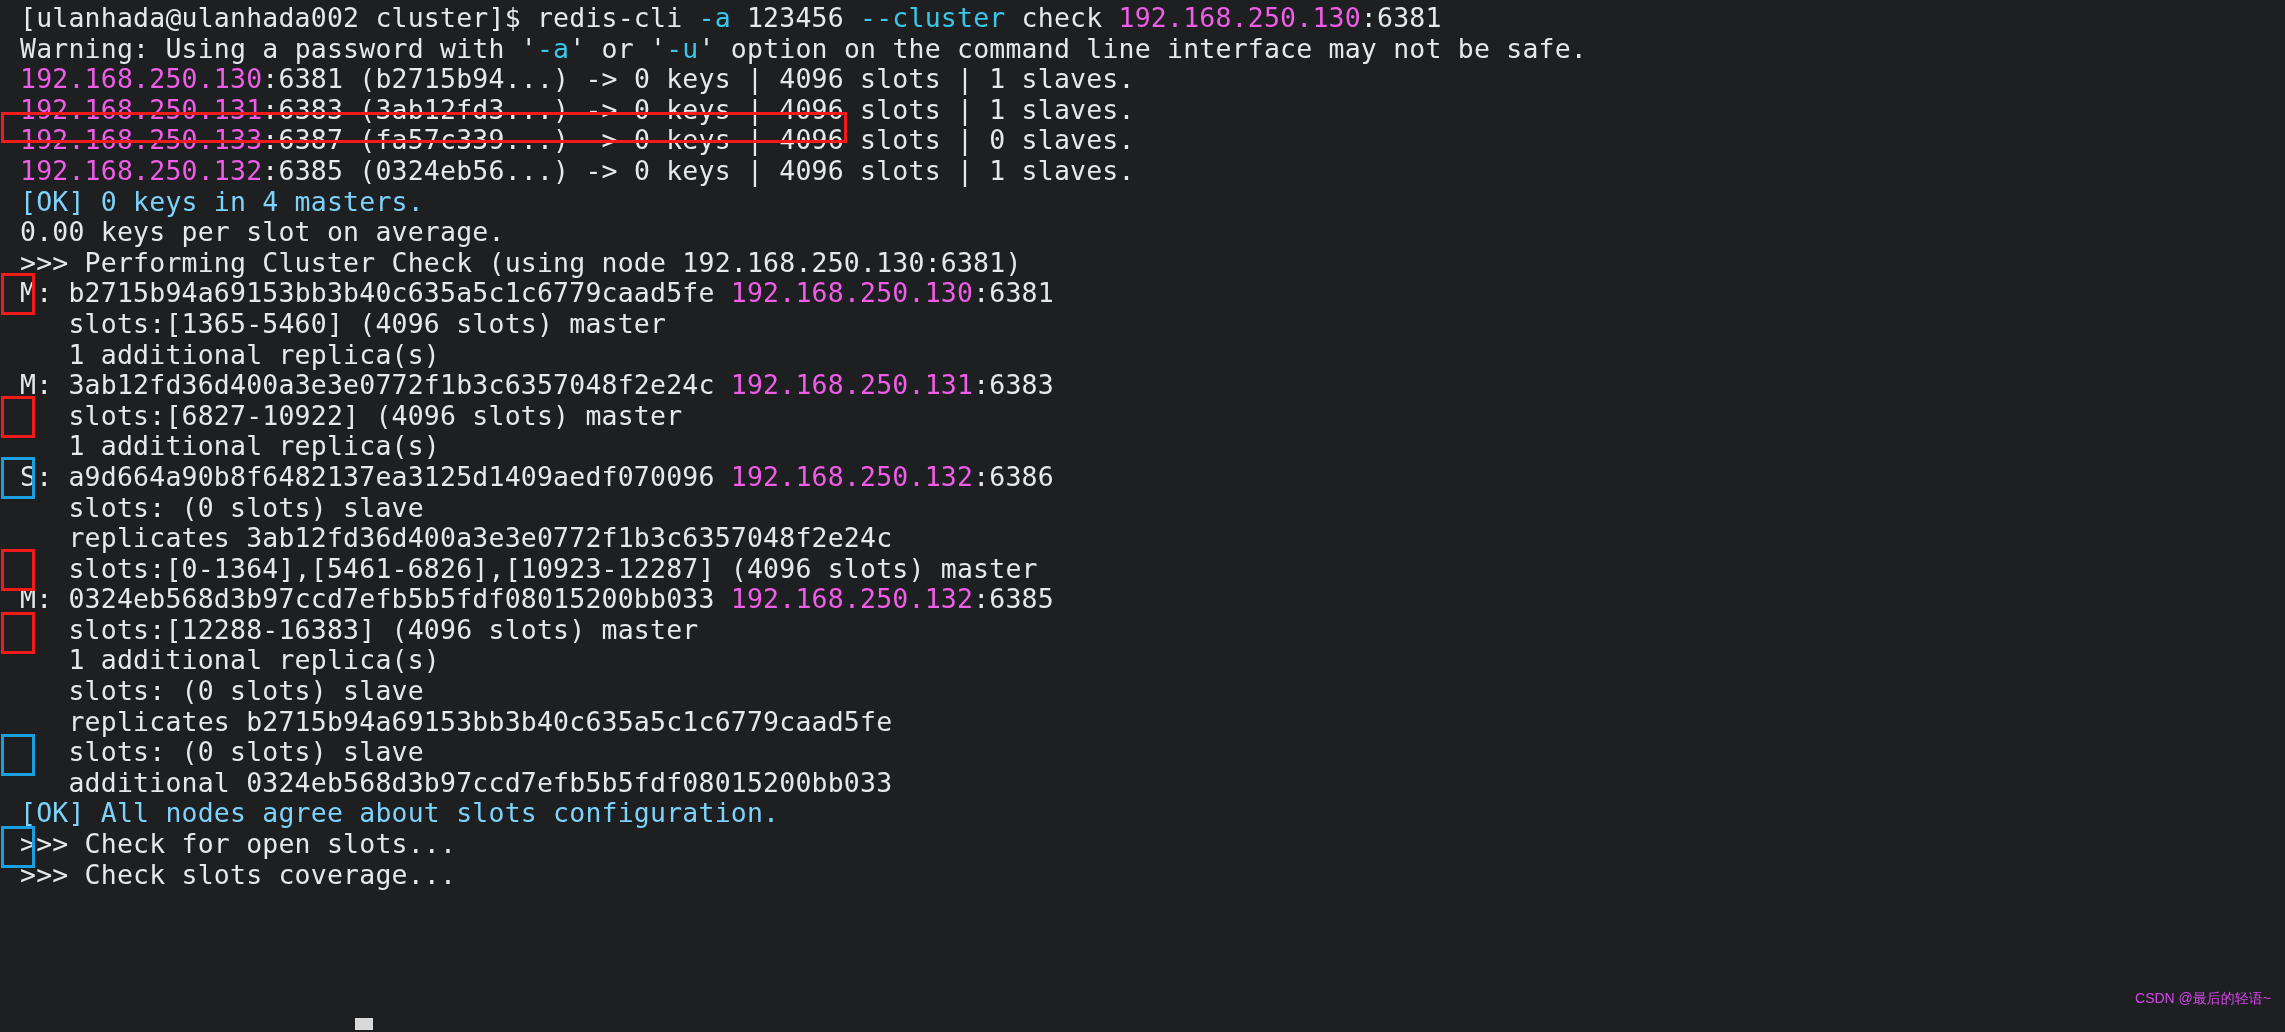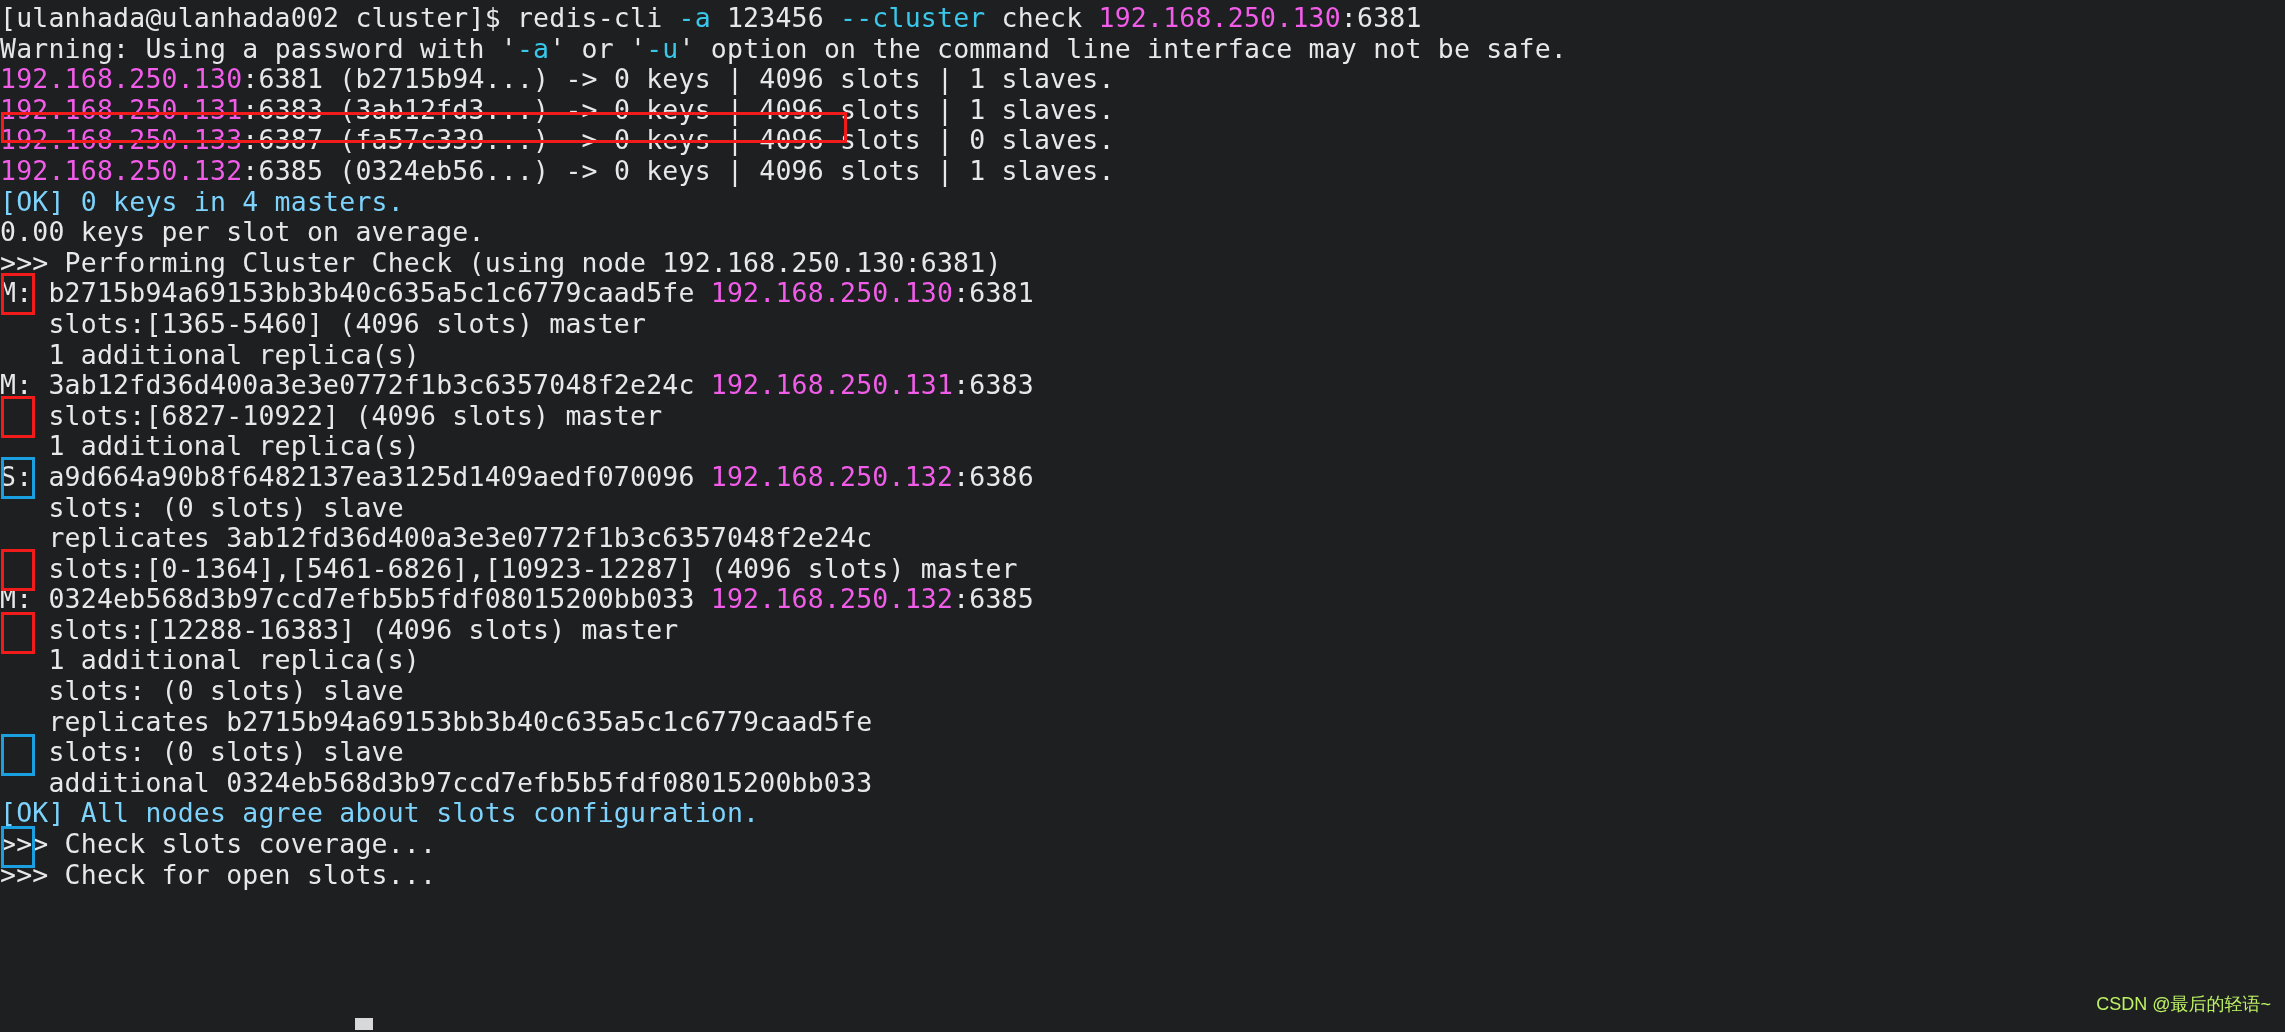--- a/index.html
+++ b/index.html
@@ -12,21 +12,21 @@
     height: 1032px;
     overflow: hidden;
     font-family: "DejaVu Sans Mono", "Liberation Mono", monospace;
   }
   #terminal {
     position: relative;
     width: 2285px;
     height: 1032px;
     background: #1d1f21;
     box-sizing: border-box;
-    padding: 3px 0 0 0;
+    padding: 3px 0 0 20px;
   }
   .line {
     height: 30.6px;
     line-height: 30.6px;
     font-size: 26.5px;
     letter-spacing: 0.2px;
     white-space: pre;
     color: #e8e8e8;
   }
   .seg { white-space: pre; }
@@ -43,24 +43,24 @@
     position: absolute;
     box-sizing: border-box;
     pointer-events: none;
   }
   .annot-red  { border: 3px solid #f21b1b; }
   .annot-blue { border: 3px solid #1a9fe0; }
 
   #watermark {
     position: absolute;
     right: 14px;
-    bottom: 16px;
+    bottom: 24px;
     font-family: "Liberation Sans", sans-serif;
-    font-size: 18px;
-    color: #bef264;
+    font-size: 14px;
+    color: #d946ef;
     white-space: pre;
   }
   #cursor {
     position: absolute;
     left: 355px;
     top: 1018px;
     width: 18px;
     height: 12px;
     background: #d8d8d8;
   }
@@ -90,22 +90,22 @@
       <div class="line" id="line-s1-replicates"><span class="seg c-white">   replicates 3ab12fd36d400a3e3e0772f1b3c6357048f2e24c</span></div>
       <div class="line" id="line-m3-slots"><span class="seg c-white">   slots:[0-1364],[5461-6826],[10923-12287] (4096 slots) master</span></div>
       <div class="line" id="line-m4"><span class="seg c-white">M: </span><span class="seg c-white">0324eb568d3b97ccd7efb5b5fdf08015200bb033 </span><span class="seg c-magenta">192.168.250.132</span><span class="seg c-white">:6385</span></div>
       <div class="line" id="line-m4-slots"><span class="seg c-white">   slots:[12288-16383] (4096 slots) master</span></div>
       <div class="line" id="line-m4-replica"><span class="seg c-white">   1 additional replica(s)</span></div>
       <div class="line" id="line-s2-slots"><span class="seg c-white">   slots: (0 slots) slave</span></div>
       <div class="line" id="line-s2-replicates"><span class="seg c-white">   replicates b2715b94a69153bb3b40c635a5c1c6779caad5fe</span></div>
       <div class="line" id="line-s3-slots"><span class="seg c-white">   slots: (0 slots) slave</span></div>
       <div class="line" id="line-s3-replicates"><span class="seg c-white">   additional 0324eb568d3b97ccd7efb5b5fdf08015200bb033</span></div>
       <div class="line" id="line-ok-agree"><span class="seg c-green">[OK] All nodes agree about slots configuration.</span></div>
+      <div class="line" id="line-check-open"><span class="seg c-white">&gt;&gt;&gt; Check for open slots...</span></div>
       <div class="line" id="line-check-coverage"><span class="seg c-white">&gt;&gt;&gt; Check slots coverage...</span></div>
-      <div class="line" id="line-check-open"><span class="seg c-white">&gt;&gt;&gt; Check for open slots...</span></div>
     </div>
   <div id="annotations">
       <div class="annot annot-red" style="left: 1px; top: 112px; width: 846px; height: 31px;"></div>
       <div class="annot annot-red" style="left: 1px; top: 273px; width: 34px; height: 42px;"></div>
       <div class="annot annot-red" style="left: 1px; top: 396px; width: 34px; height: 42px;"></div>
       <div class="annot annot-blue" style="left: 1px; top: 457px; width: 34px; height: 42px;"></div>
       <div class="annot annot-red" style="left: 1px; top: 549px; width: 34px; height: 42px;"></div>
       <div class="annot annot-red" style="left: 1px; top: 612px; width: 34px; height: 42px;"></div>
       <div class="annot annot-blue" style="left: 1px; top: 734px; width: 34px; height: 42px;"></div>
       <div class="annot annot-blue" style="left: 1px; top: 826px; width: 34px; height: 42px;"></div>

